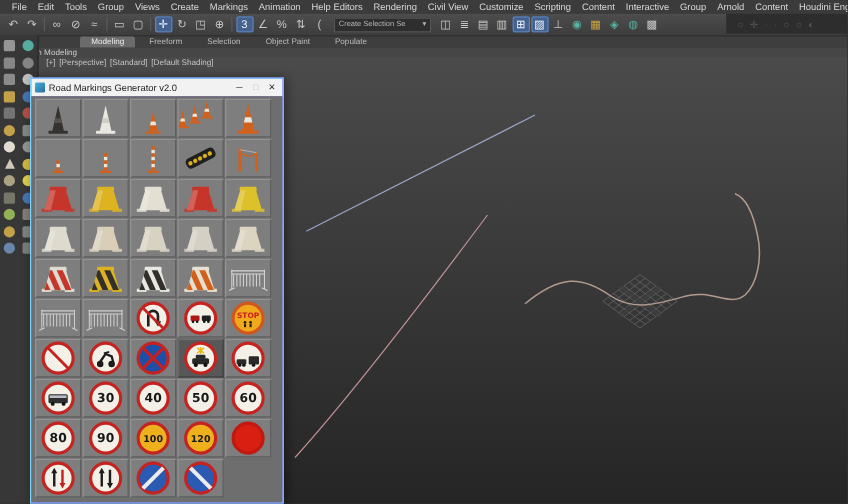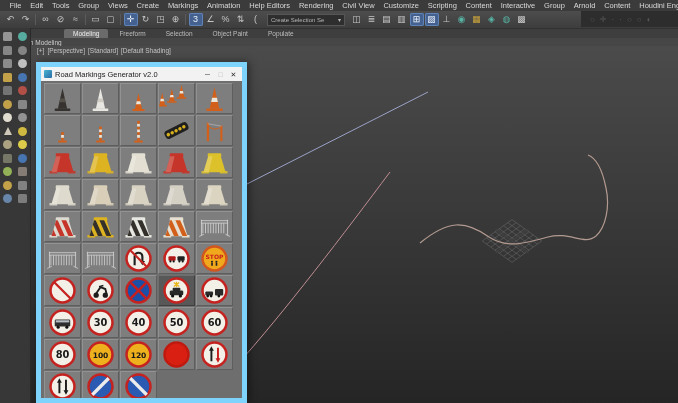--- a/index.html
+++ b/index.html
@@ -34,22 +34,22 @@
   .ls-tri{width:0;height:0;background:none!important;border-left:4.5px solid transparent;
           border-right:4.5px solid transparent;border-bottom:8px solid #d8d0c0}
   
   #viewport{position:absolute;left:31px;top:46px;right:0;bottom:0;
             background:linear-gradient(#4b4b4b,#252525)}
   #vplabel{position:absolute;left:6px;top:1px;font-size:6.5px;color:#c4c4c4;display:flex;gap:3px;z-index:1}
   #splines{position:absolute;left:0;top:0;width:100%;height:100%}
   #watermark{position:absolute;right:8px;bottom:6px;font-family:"DejaVu Serif",serif;
              font-size:14.5px;color:#aeaeae;letter-spacing:.5px}
   
-  #dialog{position:absolute;left:36px;top:62px;width:201px;bottom:0;background:#8b5cf6;
-          border:5px solid #7dd3fc;box-shadow:2px 0 8px rgba(0,0,0,.45);z-index:5;overflow:hidden}
+  #dialog{position:absolute;left:24px;top:62px;width:201px;bottom:0;background:#8b5cf6;
+          border:1px solid #7dd3fc;box-shadow:2px 0 8px rgba(0,0,0,.45);z-index:5;overflow:hidden}
   #dlg-titlebar{height:14px;background:#f2f2f2;display:flex;align-items:center;padding:0 2px 0 3px}
   #dlg-appicon{width:8px;height:8px;background:linear-gradient(135deg,#49b4d2,#2a6ba6);
                border-radius:1px;margin-right:3px;flex:0 0 auto}
   #dlg-title{flex:1;font-size:7.5px;color:#1c1c1c;white-space:nowrap;overflow:hidden}
   .dlg-btn{width:13px;text-align:center;font-size:7px;color:#333;line-height:13px}
   .dlg-btn.dim{color:#b5b5b5}
   #grid{position:absolute;top:14px;left:0;right:0;bottom:0;background:#6e6e6e;
         padding:1px 0 0 3px;display:flex;flex-wrap:wrap;align-content:flex-start}
   .cell{width:37px;height:31px;margin:1px 1px 0 0;background:#7e7e7e;box-sizing:border-box;
         border:1px solid;border-color:#929292 #5e5e5e #5e5e5e #929292}
@@ -682,20 +682,28 @@
         <svg viewBox="0 0 36 30">
           <g transform="translate(18,15)">
             <circle r="12.4" fill="#f3f0e7" stroke="#c42320" stroke-width="2.6"></circle>
             <text y="3.6" font-size="10.2" font-weight="bold" fill="#181818" text-anchor="middle" font-family="DejaVu Sans,sans-serif">80</text>
           </g>
         </svg>
       </div>
       <div class="cell">
         <svg viewBox="0 0 36 30">
           <g transform="translate(18,15)">
+            <circle r="12.4" fill="#f3f0e7" stroke="#c42320" stroke-width="2.6"></circle>
+            <text y="3.6" font-size="10.2" font-weight="bold" fill="#181818" text-anchor="middle" font-family="DejaVu Sans,sans-serif">90</text>
+          </g>
+        </svg>
+      </div>
+      <div class="cell">
+        <svg viewBox="0 0 36 30">
+          <g transform="translate(18,15)">
             <circle r="12.4" fill="#eeb01c" stroke="#c42320" stroke-width="2.6"></circle>
             <text y="3.6" font-size="7.8" font-weight="bold" fill="#181818" text-anchor="middle" font-family="DejaVu Sans,sans-serif">100</text>
           </g>
         </svg>
       </div>
       <div class="cell">
         <svg viewBox="0 0 36 30">
           <g transform="translate(18,15)">
             <circle r="12.4" fill="#eeb01c" stroke="#c42320" stroke-width="2.6"></circle>
             <text y="3.6" font-size="7.8" font-weight="bold" fill="#181818" text-anchor="middle" font-family="DejaVu Sans,sans-serif">120</text>

